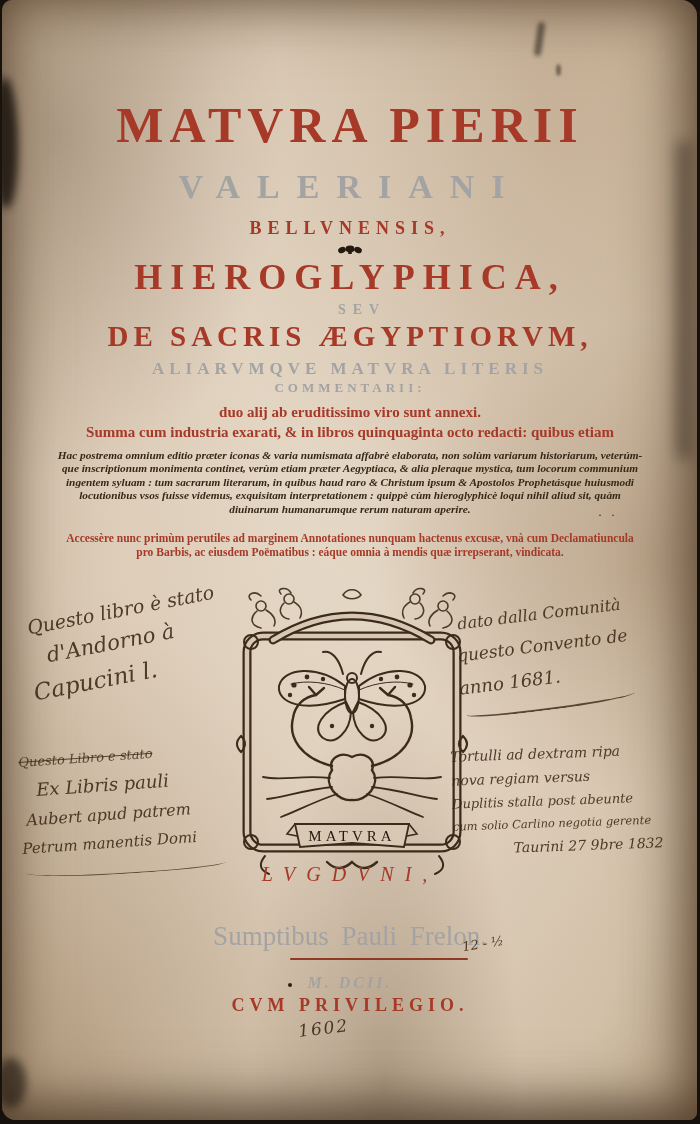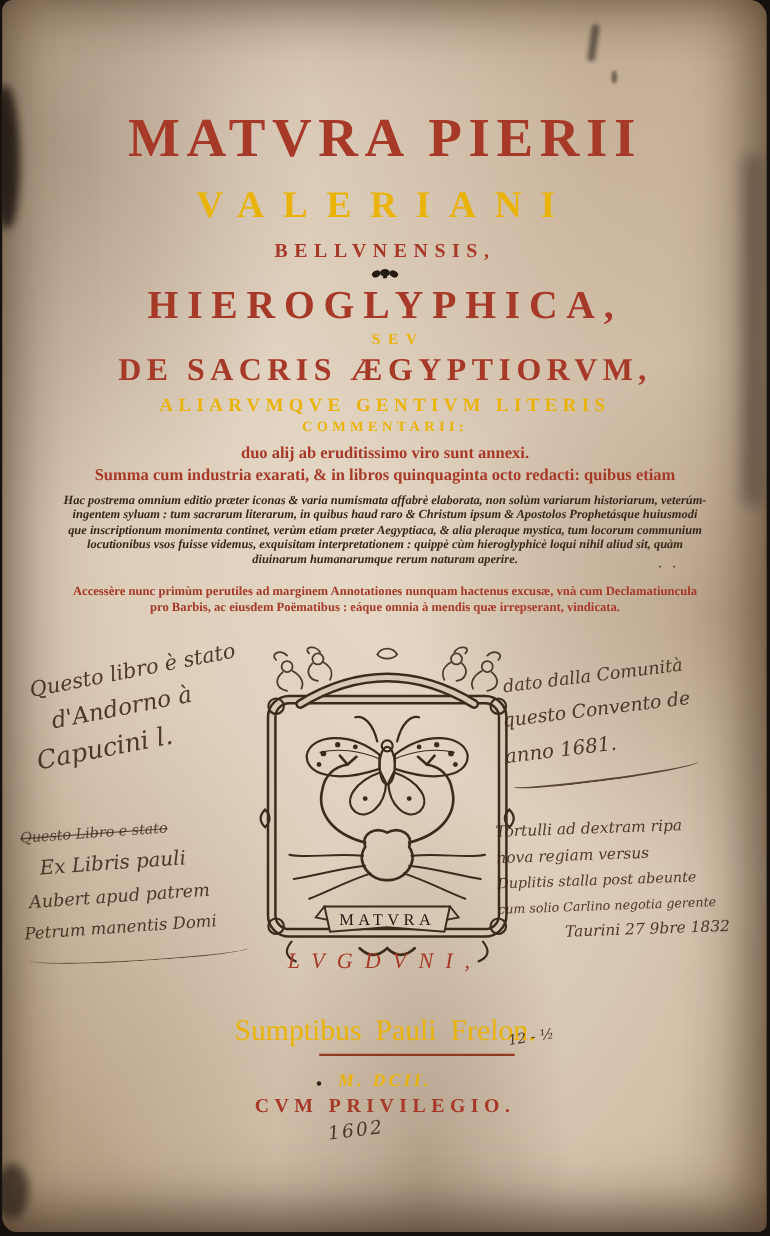--- a/index.html
+++ b/index.html
@@ -20,21 +20,21 @@
       radial-gradient(ellipse at 50% 42%, #e6dac8 0%, #ddcdb9 48%, #d2c0a8 78%, #c1ab8f 100%);
     box-shadow:
       inset 0 0 70px 12px rgba(92,70,48,.40),
       inset -32px 0 55px -22px rgba(70,48,30,.55),
       inset 26px 0 48px -26px rgba(80,58,40,.45),
       inset 0 -30px 48px -18px rgba(48,34,22,.60),
       inset 0 26px 50px -28px rgba(100,78,55,.45);
   }
   .c{position:absolute;left:0;width:100%;text-align:center;}
   .red{color:#a63928;}
-  .ink{color:#eab308;}
+  .ink{color:#a3a3a3;}
 
   .author1{top:96px;font-size:50px;letter-spacing:6px;font-weight:600;}
   .author2{top:168px;font-size:34px;letter-spacing:17px;font-weight:600;}
   .author3{top:218px;font-size:18px;letter-spacing:6px;font-weight:600;}
   .fleuron{top:242px;}
   .title-main{top:256px;font-size:36px;letter-spacing:8px;font-weight:600;}
   .seu{top:302px;font-size:14px;letter-spacing:7px;font-weight:600;padding-left:12px;}
   .sub1{top:320px;font-size:29px;letter-spacing:5px;font-weight:600;}
   .sub2{top:359px;font-size:17px;letter-spacing:5px;font-weight:600;}
   .sub3{top:380px;font-size:13px;letter-spacing:4px;font-weight:600;}
@@ -109,32 +109,32 @@
         <ellipse cx="15" cy="5" rx="4.5" ry="3.4"></ellipse>
         <ellipse cx="23" cy="6" rx="4" ry="3" transform="rotate(25 23 6)"></ellipse>
         <rect x="13" y="8" width="4" height="2" rx="1"></rect>
       </g>
     </svg>
   </div>
 
   <div class="c red title-main">HIEROGLYPHICA,</div>
   <div class="c ink seu">SEV</div>
   <div class="c red sub1">DE SACRIS ÆGYPTIORVM,</div>
-  <div class="c ink sub2">ALIARVMQVE GENTIVM LITERIS</div>
+  <div class="c ink sub2">ALIARVMQVE MATVRA LITERIS</div>
   <div class="c ink sub3">COMMENTARII:</div>
 
   <div class="c red summary">
     <div>duo alij ab eruditissimo viro sunt annexi.</div>
     <div>Summa cum industria exarati, &amp; in libros quinquaginta octo redacti: quibus etiam</div>
   </div>
 
   <div class="c desc">
     <div>Hac postrema omnium editio præter iconas &amp; varia numismata affabrè elaborata, non solùm variarum historiarum, veterúm-</div>
+    <div>que inscriptionum monimenta continet, verùm etiam præter Aegyptiaca, &amp; alia pleraque mystica, tum locorum communium</div>
     <div>ingentem syluam : tum sacrarum literarum, in quibus haud raro &amp; Christum ipsum &amp; Apostolos Prophetásque huiusmodi</div>
-    <div>que inscriptionum monimenta continet, verùm etiam præter Aegyptiaca, &amp; alia pleraque mystica, tum locorum communium</div>
     <div>locutionibus vsos fuisse videmus, exquisitam interpretationem : quippè cùm hieroglyphicè loqui nihil aliud sit, quàm</div>
     <div>diuinarum humanarumque rerum naturam aperire.</div>
   </div>
   <div class="ink-dots">· ·</div>
 
   <div class="c red addendum">
     <div>Accessère nunc primùm perutiles ad marginem Annotationes nunquam hactenus excusæ, vnà cum Declamatiuncula</div>
     <div>pro Barbis, ac eiusdem Poëmatibus : eáque omnia à mendis quæ irrepserant, vindicata.</div>
   </div>
 

